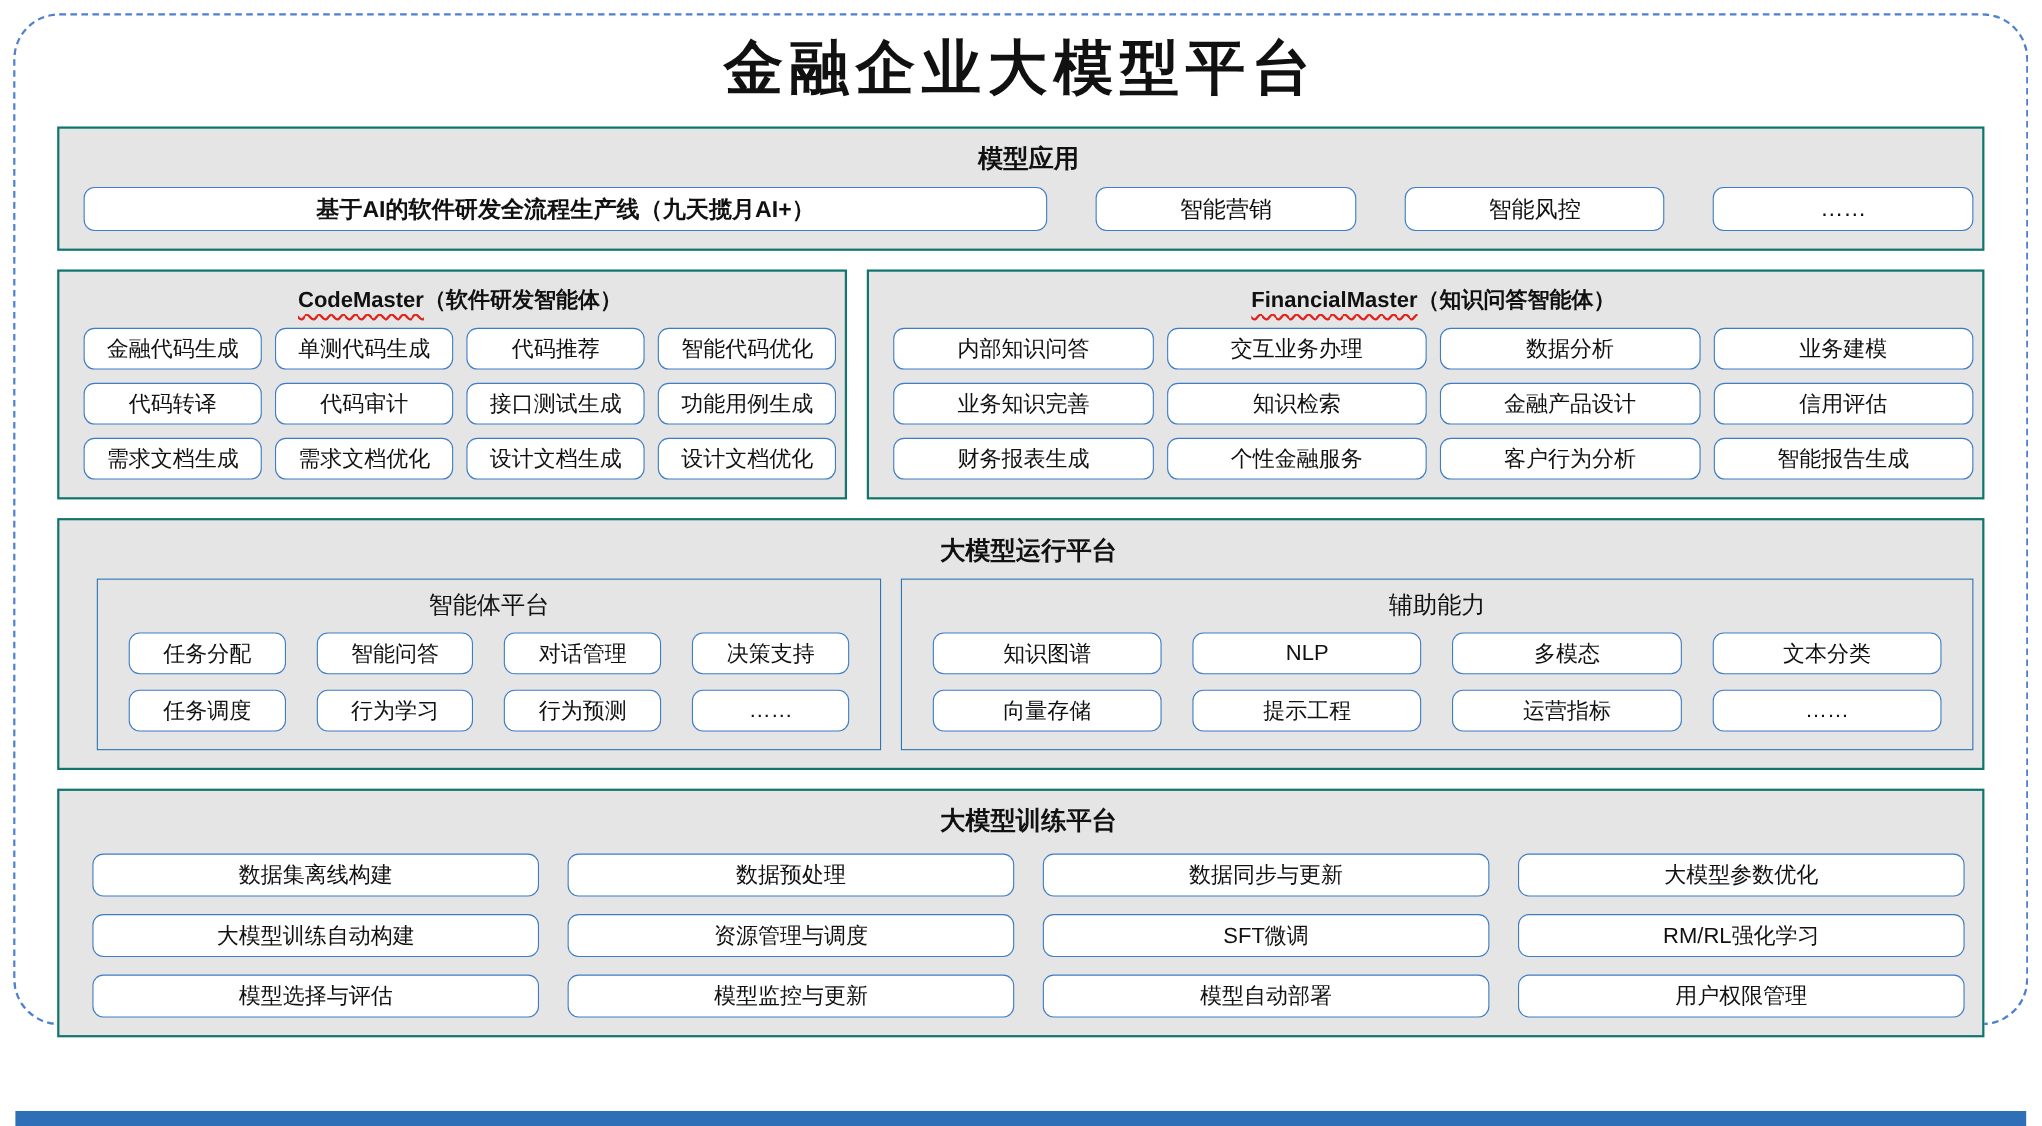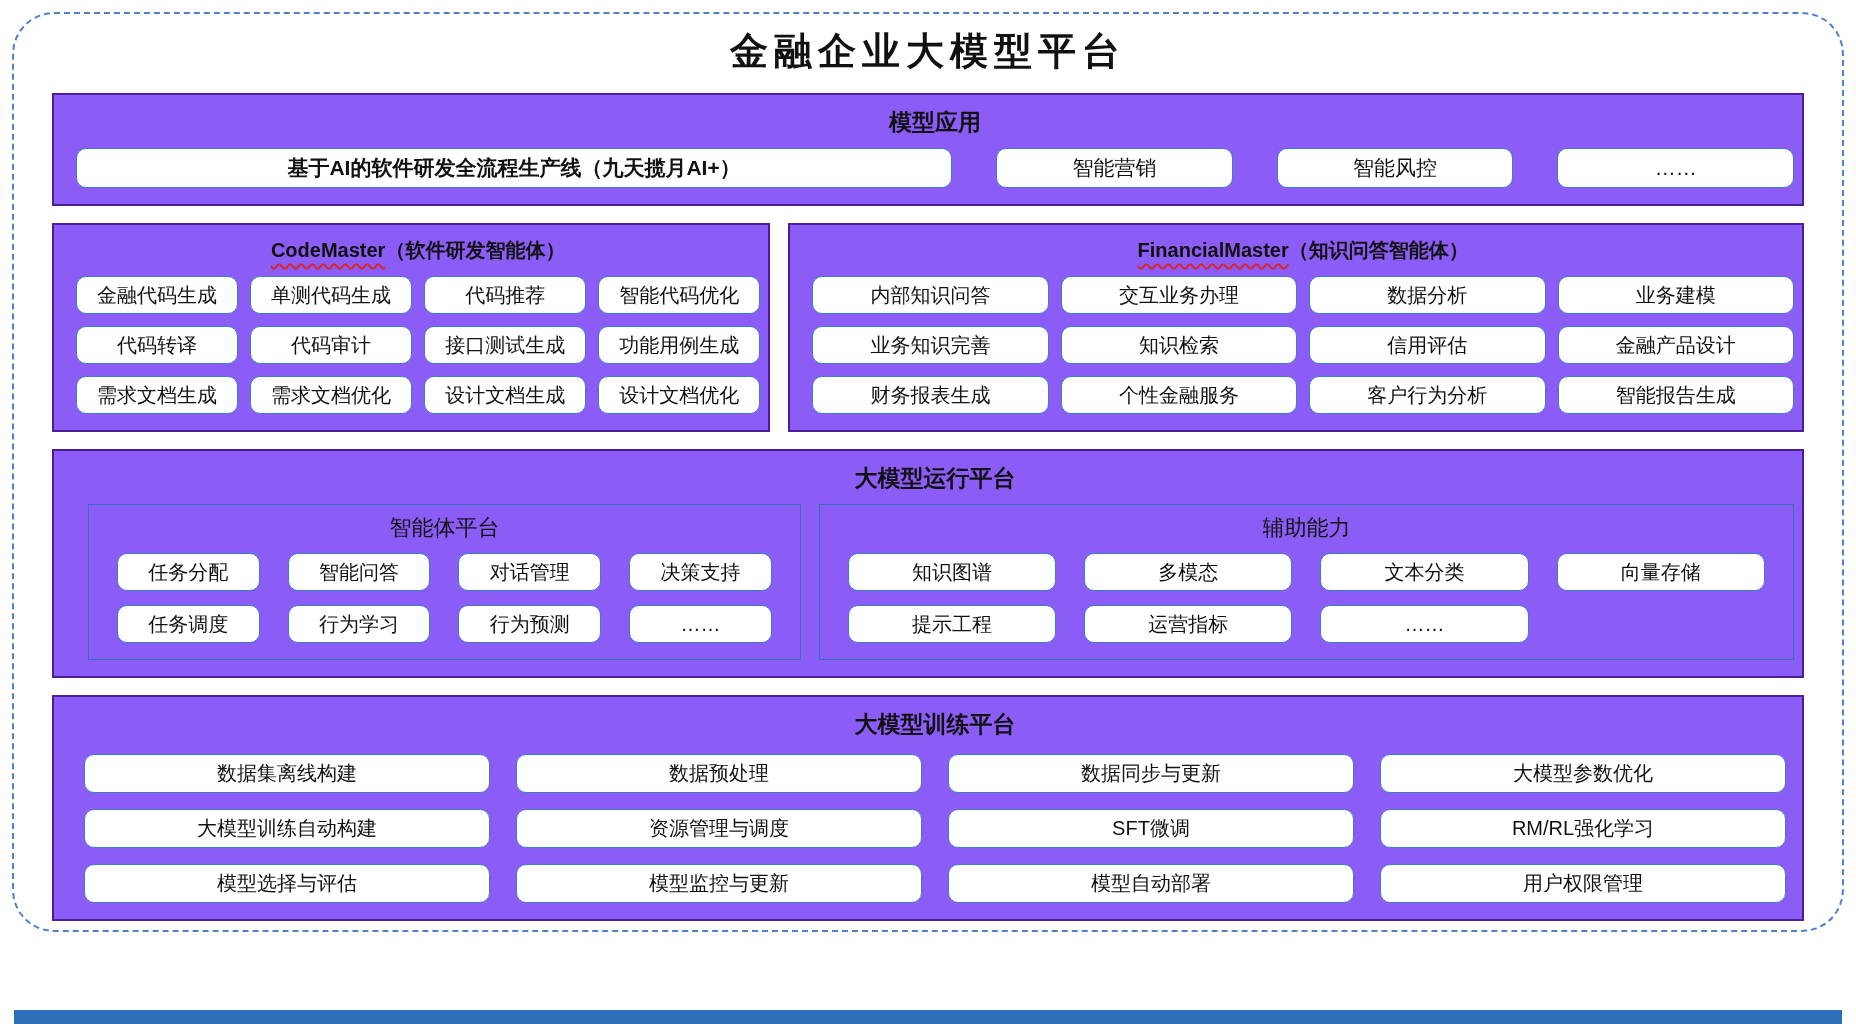--- a/index.html
+++ b/index.html
@@ -5,23 +5,23 @@
   * { margin: 0; padding: 0; box-sizing: border-box; }
   html, body { width: 1856px; height: 1024px; background: #ffffff; overflow: hidden;
                font-family: "Liberation Sans", sans-serif; color: #111; }
 
   .frame { position: absolute; left: 12px; top: 12px; width: 1832px; height: 920px;
            border: 2px dashed #4f7fd0; border-radius: 42px; }
 
   .content { position: absolute; left: 0; top: 0; width: 1856px; padding: 26px 52px 0 52px; }
 
   .title { text-align: center; font-family: "DejaVu Serif", serif; font-weight: bold;
-           font-size: 38px; letter-spacing: 6px; margin-bottom: 16px; }
+           font-size: 54px; letter-spacing: 6px; margin-bottom: 16px; }
 
-  .panel { border: 2px solid #4c1d95; background: #8b5cf6; padding: 8px 8px 16px 22px; margin-bottom: 17px; }
+  .panel { border: 2px solid #0f766e; background: #e5e5e5; padding: 8px 8px 16px 22px; margin-bottom: 17px; }
   .panel-header { text-align: center; font-weight: bold; font-size: 23px; margin: 4px 0 10px 0; }
   .panel-header.agenthdr { font-size: 20px; margin-bottom: 12px; }
   .wavy { text-decoration-line: underline; text-decoration-style: wavy;
           text-decoration-color: #e0231c; text-decoration-thickness: 2px; text-underline-offset: 6px; }
 
   .box { border: 1.5px solid #3e7dc4; border-radius: 10px; background: #fff;
          display: flex; align-items: center; justify-content: center;
          font-size: 20px; height: 38px; white-space: nowrap; overflow: hidden; }
 
   
@@ -99,22 +99,22 @@
       <div class="panel-header agenthdr">
         <span class="wavy">FinancialMaster</span><span>（知识问答智能体）</span>
       </div>
       <div class="grid4">
         <div class="box">内部知识问答</div>
         <div class="box">交互业务办理</div>
         <div class="box">数据分析</div>
         <div class="box">业务建模</div>
         <div class="box">业务知识完善</div>
         <div class="box">知识检索</div>
+        <div class="box">金融产品设计</div>
         <div class="box">信用评估</div>
-        <div class="box">金融产品设计</div>
         <div class="box">财务报表生成</div>
         <div class="box">个性金融服务</div>
         <div class="box">客户行为分析</div>
         <div class="box">智能报告生成</div>
       </div>
     </section>
   </div>
 
   <section class="panel">
     <div class="panel-header">大模型运行平台</div>
@@ -129,20 +129,21 @@
           <div class="box">任务调度</div>
           <div class="box">行为学习</div>
           <div class="box">行为预测</div>
           <div class="box">……</div>
         </div>
       </div>
       <div class="subpanel aux">
         <div class="sub-header">辅助能力</div>
         <div class="grid4">
           <div class="box">知识图谱</div>
+          <div class="box">NLP</div>
           <div class="box">多模态</div>
           <div class="box">文本分类</div>
           <div class="box">向量存储</div>
           <div class="box">提示工程</div>
           <div class="box">运营指标</div>
           <div class="box">……</div>
         </div>
       </div>
     </div>
   </section>

